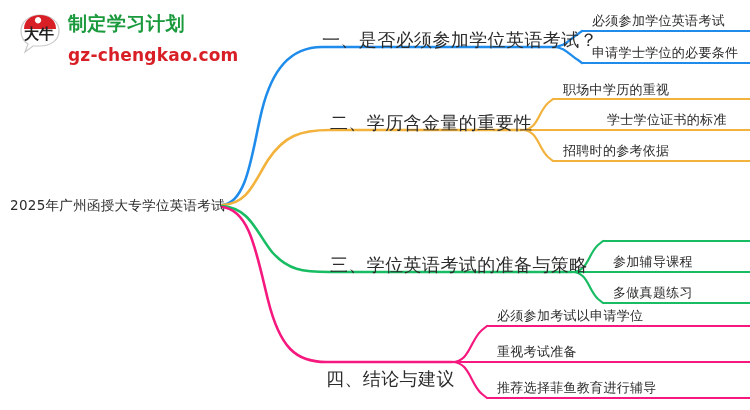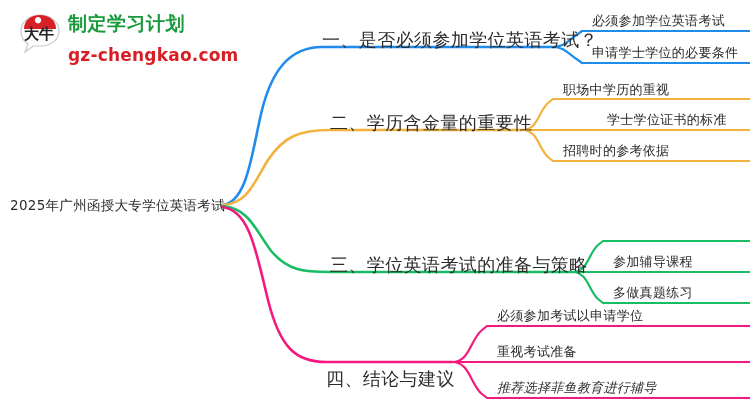--- a/index.html
+++ b/index.html
@@ -162,15 +162,15 @@
   <div class="node leaf-node" style="left:563px; top:111px;margin-left:44px;">学士学位证书的标准</div>
   <div class="node leaf-node" style="left:563px; top:142px;">招聘时的参考依据</div>
 
   <div class="node branch-node" style="left:330px; top:253px;">三、学位英语考试的准备与策略</div>
   <div class="node leaf-node" style="left:613px; top:253px;">参加辅导课程</div>
   <div class="node leaf-node" style="left:613px; top:284px;">多做真题练习</div>
 
   <div class="node branch-node" style="left:326px; top:343px;margin-top:24px;">四、结论与建议</div>
   <div class="node leaf-node" style="left:497px; top:307px;">必须参加考试以申请学位</div>
   <div class="node leaf-node" style="left:497px; top:343px;">重视考试准备</div>
-  <div class="node leaf-node" style="left:497px; top:379px;font-style:italic;">推荐选择菲鱼教育进行辅导</div>
+  <div class="node leaf-node" style="left:497px; top:379px;">推荐选择菲鱼教育进行辅导</div>
 
 </div>
 
 </body></html>

